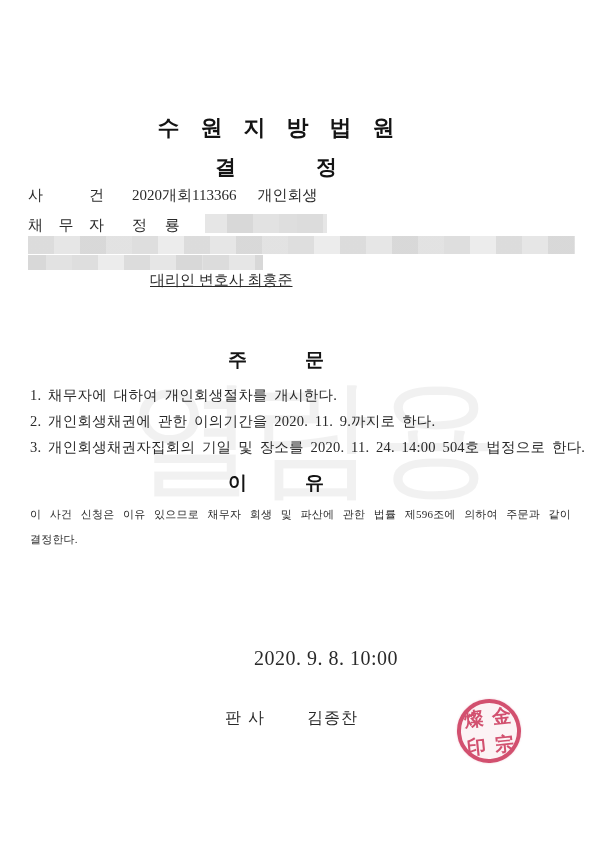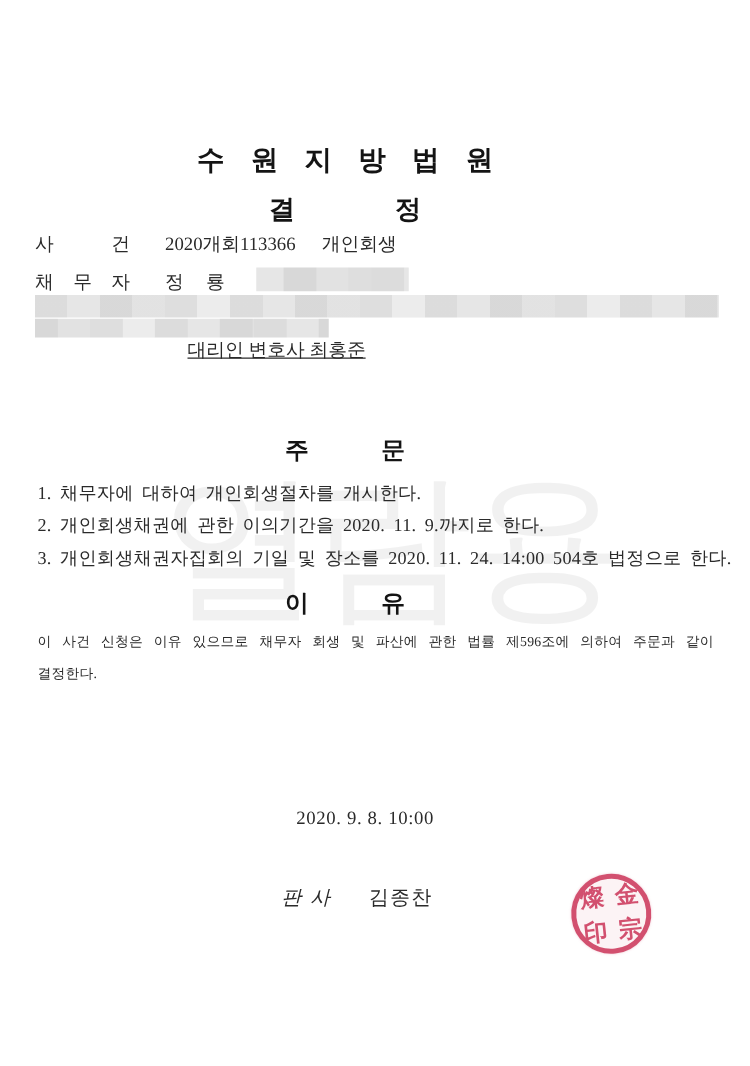--- a/index.html
+++ b/index.html
@@ -97,25 +97,25 @@
     width: 541px;
     font-size: 11px;
     line-height: 25px;
     word-spacing: 3px;
     letter-spacing: 0.2px;
     text-align: justify;
     text-align-last: left;
     word-break: keep-all;
   }
 
-  .datetime { left: 237px; top: 647px; font-size: 15px; letter-spacing: 0.5px; }
+  .datetime { left: 254px; top: 647px; font-size: 20px; letter-spacing: 0.5px; }
 
   .judge-row { left: 225px; top: 708px; font-size: 16px; display: flex; }
-  .judge-label { letter-spacing: 7px; font-style: italic; }
-  .judge-name  { margin-left: 24px; letter-spacing: 1px; }
+  .judge-label { letter-spacing: 7px; }
+  .judge-name  { margin-left: 36px; letter-spacing: 1px; }
 
   
   .seal {
     position: absolute;
     left: 457px;
     top: 699px;
     width: 56px;
     height: 56px;
     z-index: 1;
     border: 4px solid #d2506f;

